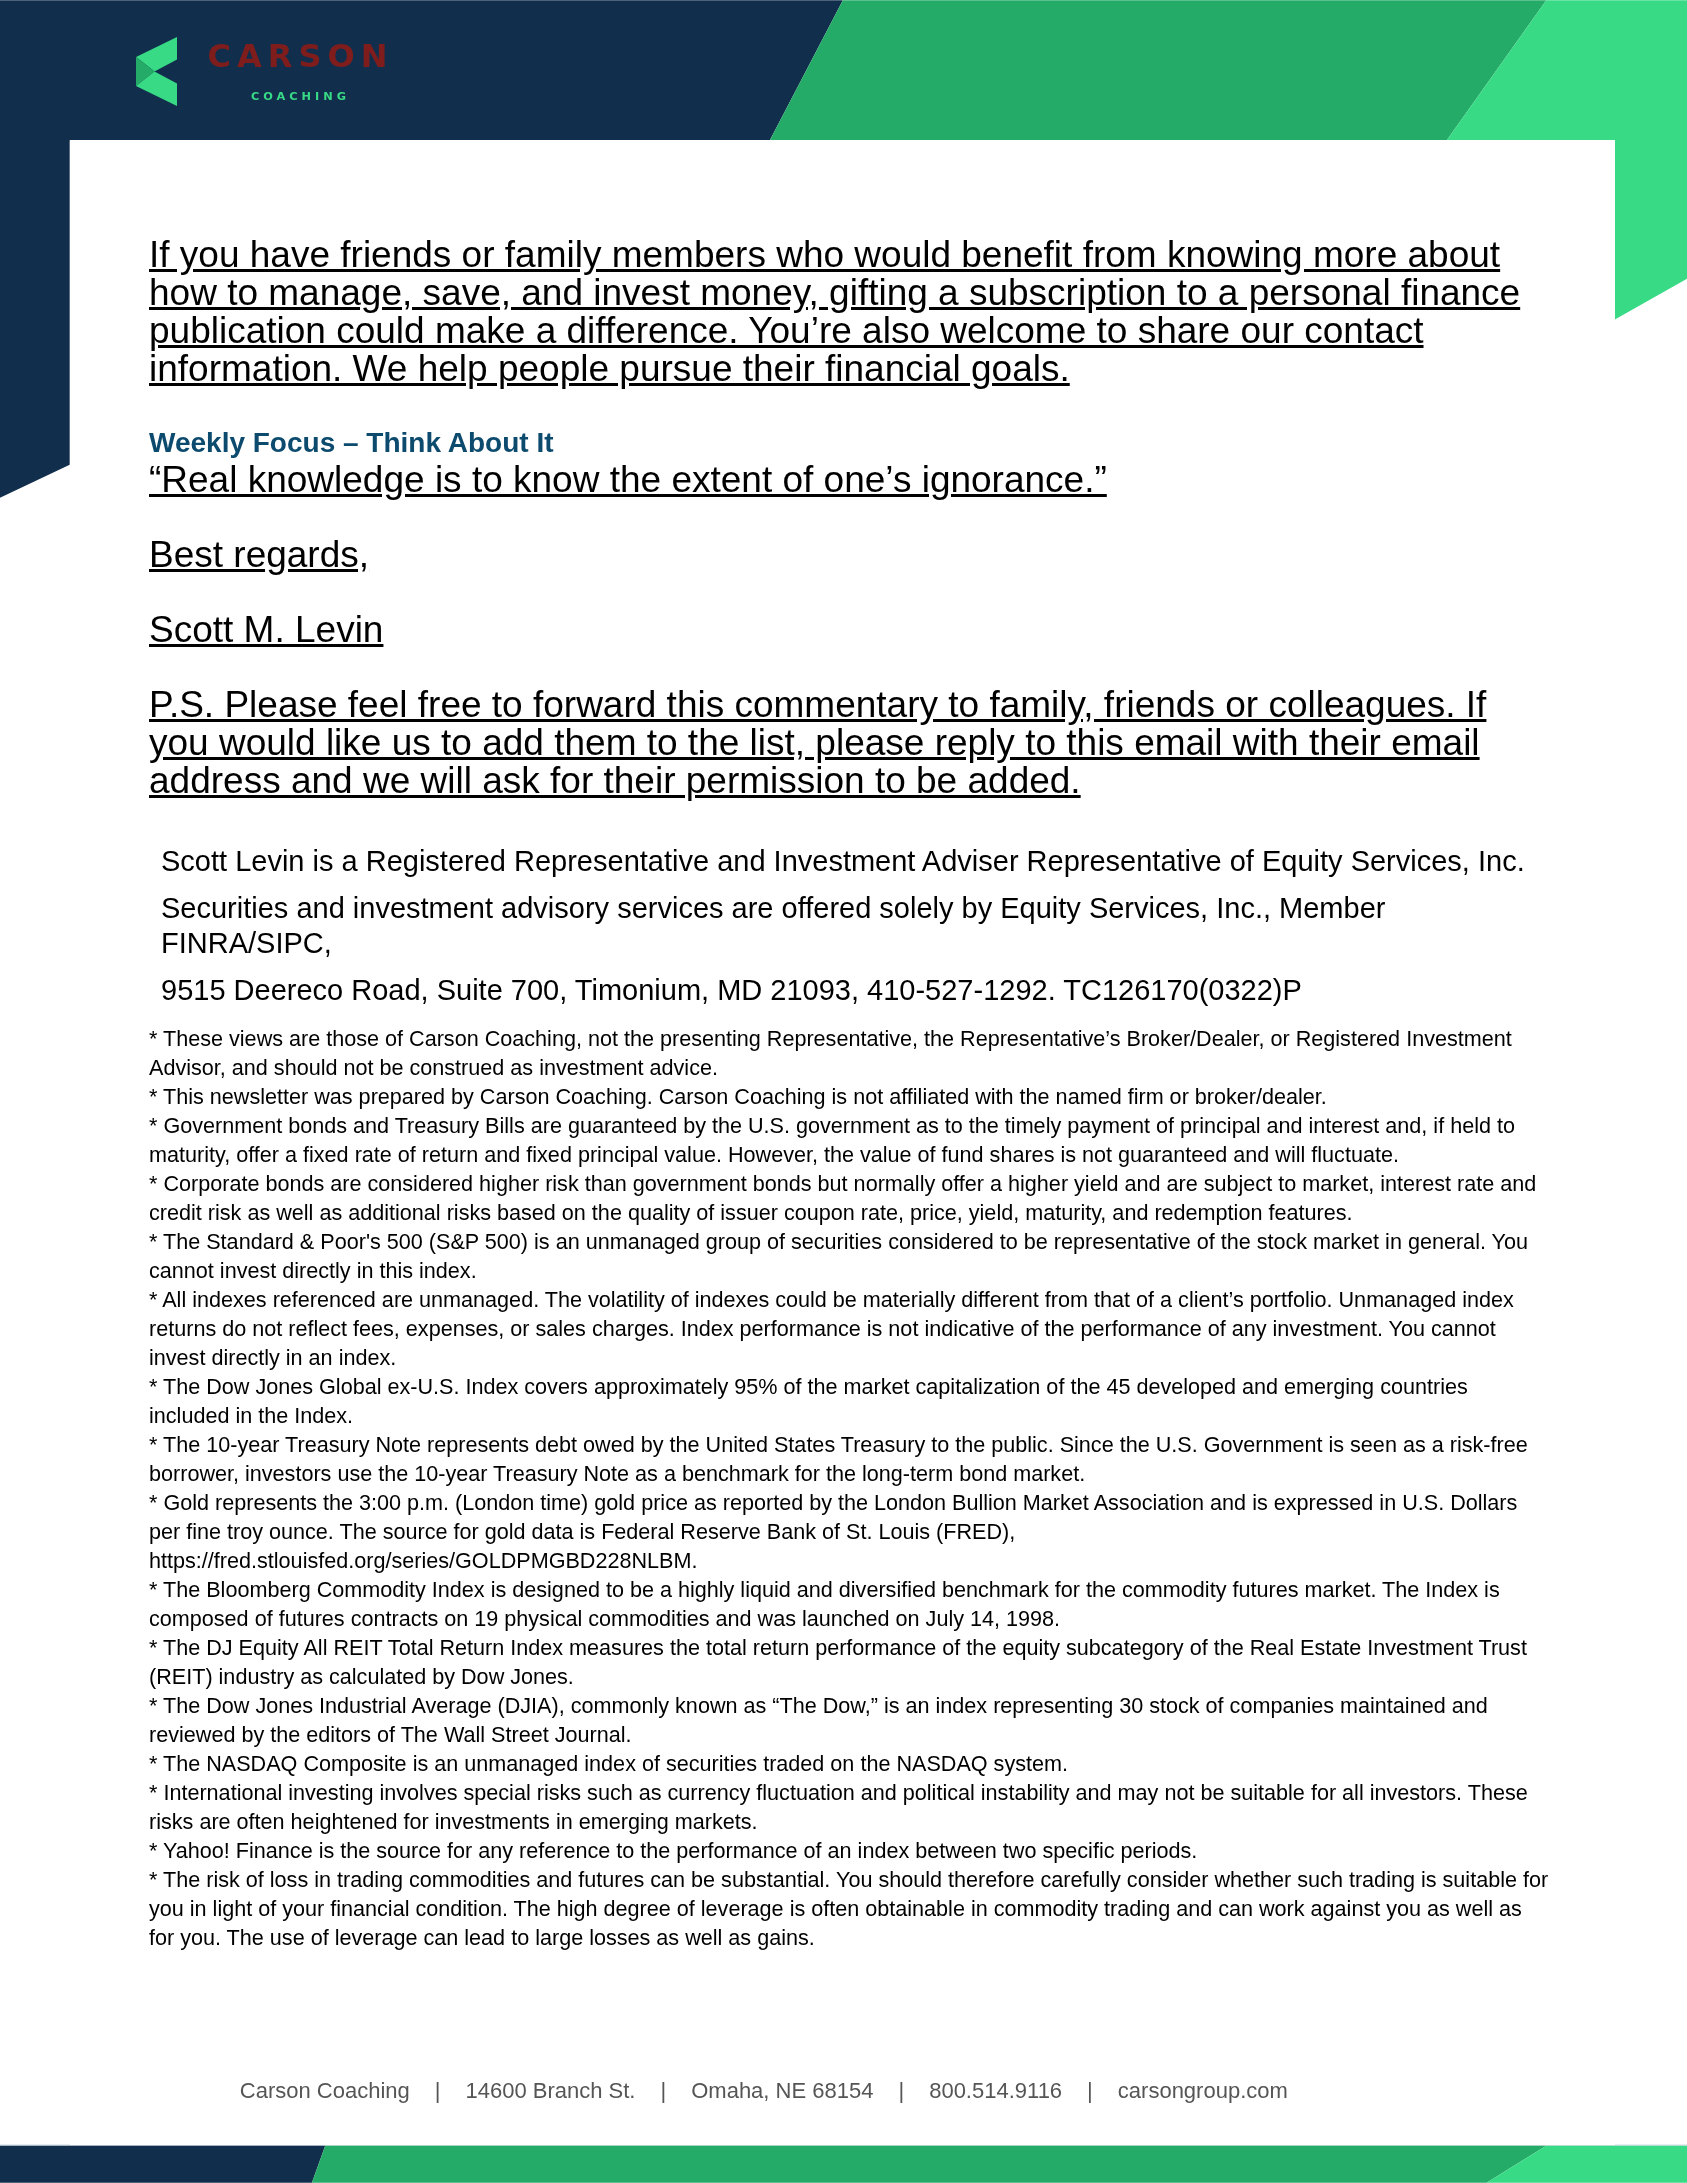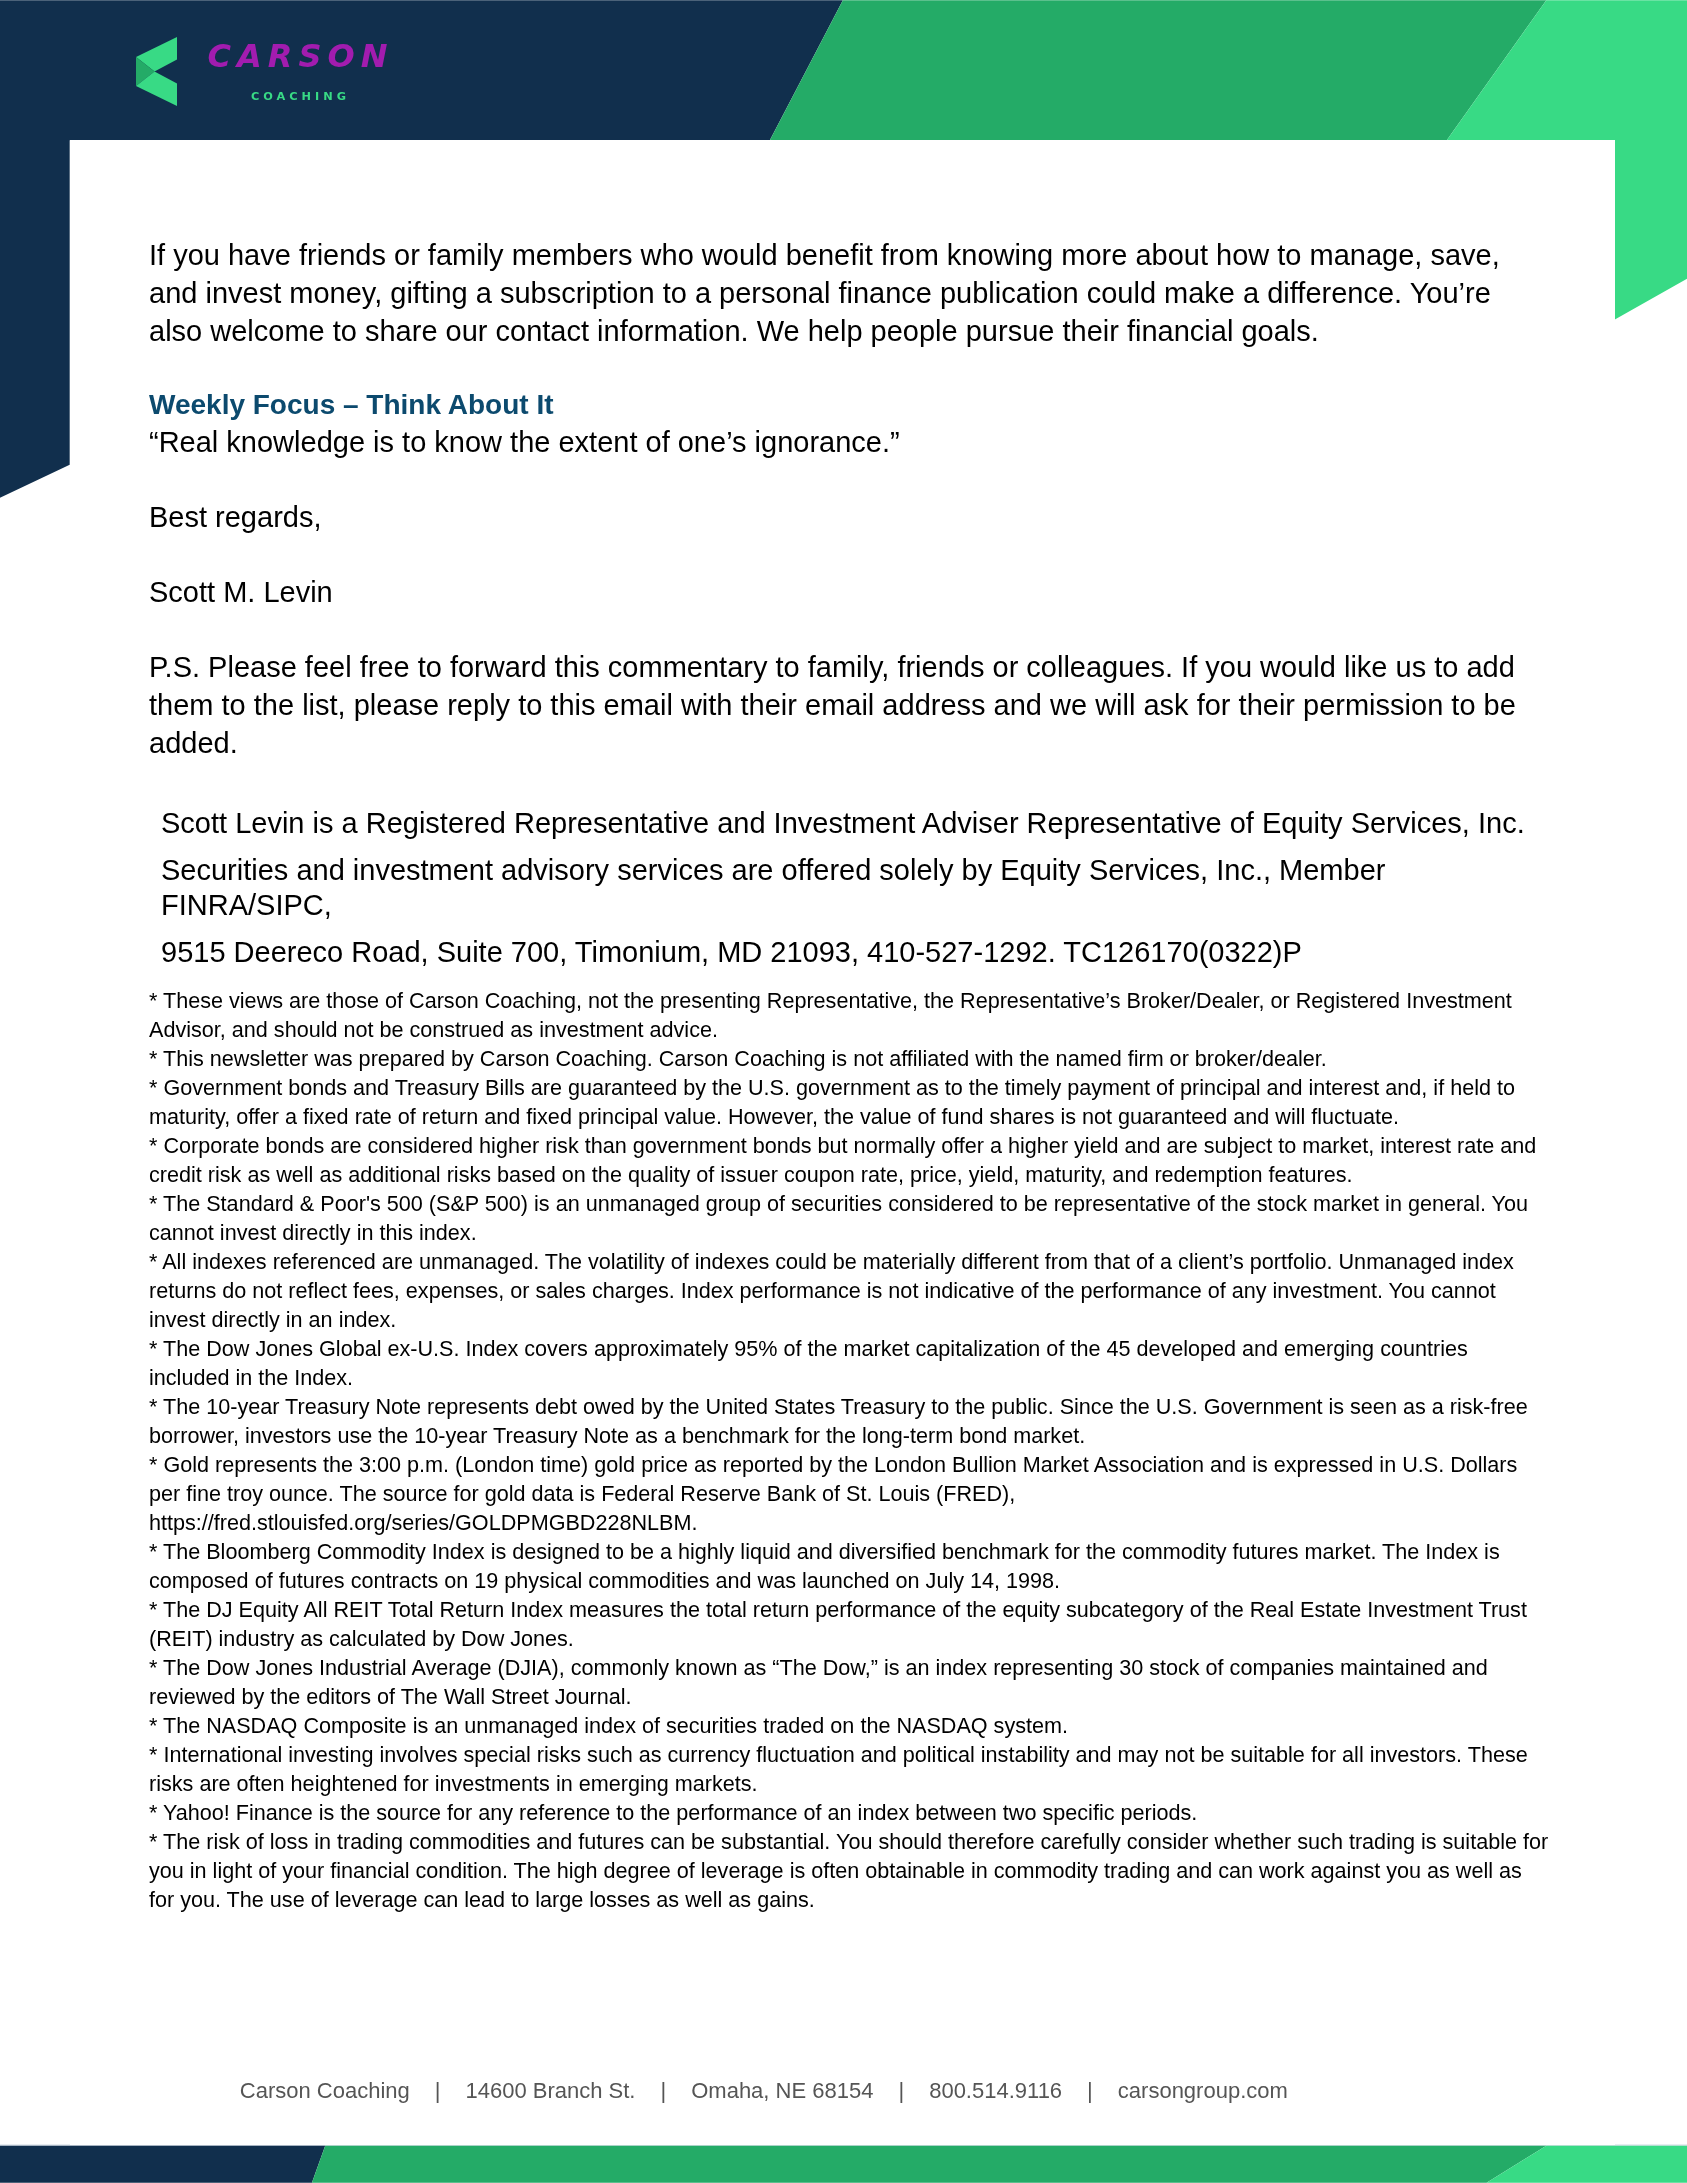--- a/index.html
+++ b/index.html
@@ -10,31 +10,31 @@
   }
   .bg-shapes { position: absolute; left: 0; top: 0; width: 1687px; height: 2183px; z-index: 0; }
   .card {
     position: absolute; left: 70px; top: 140px; width: 1545px; height: 2005px;
     background: #ffffff; z-index: 1;
   }
   .logo { position: absolute; left: 136px; top: 37px; z-index: 2; display: flex; align-items: center; }
   .logo-mark { width: 41px; height: 69px; }
   .logo-text { margin-left: 30.5px; display: flex; flex-direction: column; align-items: center; }
   .logo-carson {
-    color: #a21caf; font-weight: bold; font-size: 32px; letter-spacing: 6px;
-    line-height: 35px; font-family: "DejaVu Sans", sans-serif; font-style: italic;
+    color: #7f1d1d; font-weight: bold; font-size: 32px; letter-spacing: 6px;
+    line-height: 35px; font-family: "DejaVu Sans", sans-serif;
   }
   .logo-coaching {
     color: #38DA85; font-weight: bold; font-size: 11.3px; letter-spacing: 4px;
     line-height: 14.6px; font-family: "DejaVu Sans", sans-serif; margin-top: 16px;
   }
   .content {
     position: absolute; left: 149px; top: 236px; width: 1401px; z-index: 2;
   }
-  .p-main { font-size: 29px; line-height: 38px; margin: 0; }
+  .p-main { font-size: 37px; line-height: 38px; margin: 0; text-decoration: underline; }
   .gap-lg { height: 37px; }
   .heading { color: #0c4a6e; font-weight: bold; font-size: 28px; line-height: 37px; margin: 0; }
   .quote-attr { font-style: italic; text-align: right; font-size: 29px; line-height: 37px; margin: 0; padding-right: 1.3px; }
   .bio { font-size: 29px; line-height: 35px; margin: 12px; }
   .disclaimers { margin-top: 16px; }
   .disc { font-size: 21.6px; line-height: 29px; margin: 0; }
   .footer {
     position: absolute; left: 0; top: 2078px; width: 1501px; z-index: 2;
     display: flex; justify-content: center; align-items: center;
     color: #555555; font-size: 22px; line-height: 26.6px;

